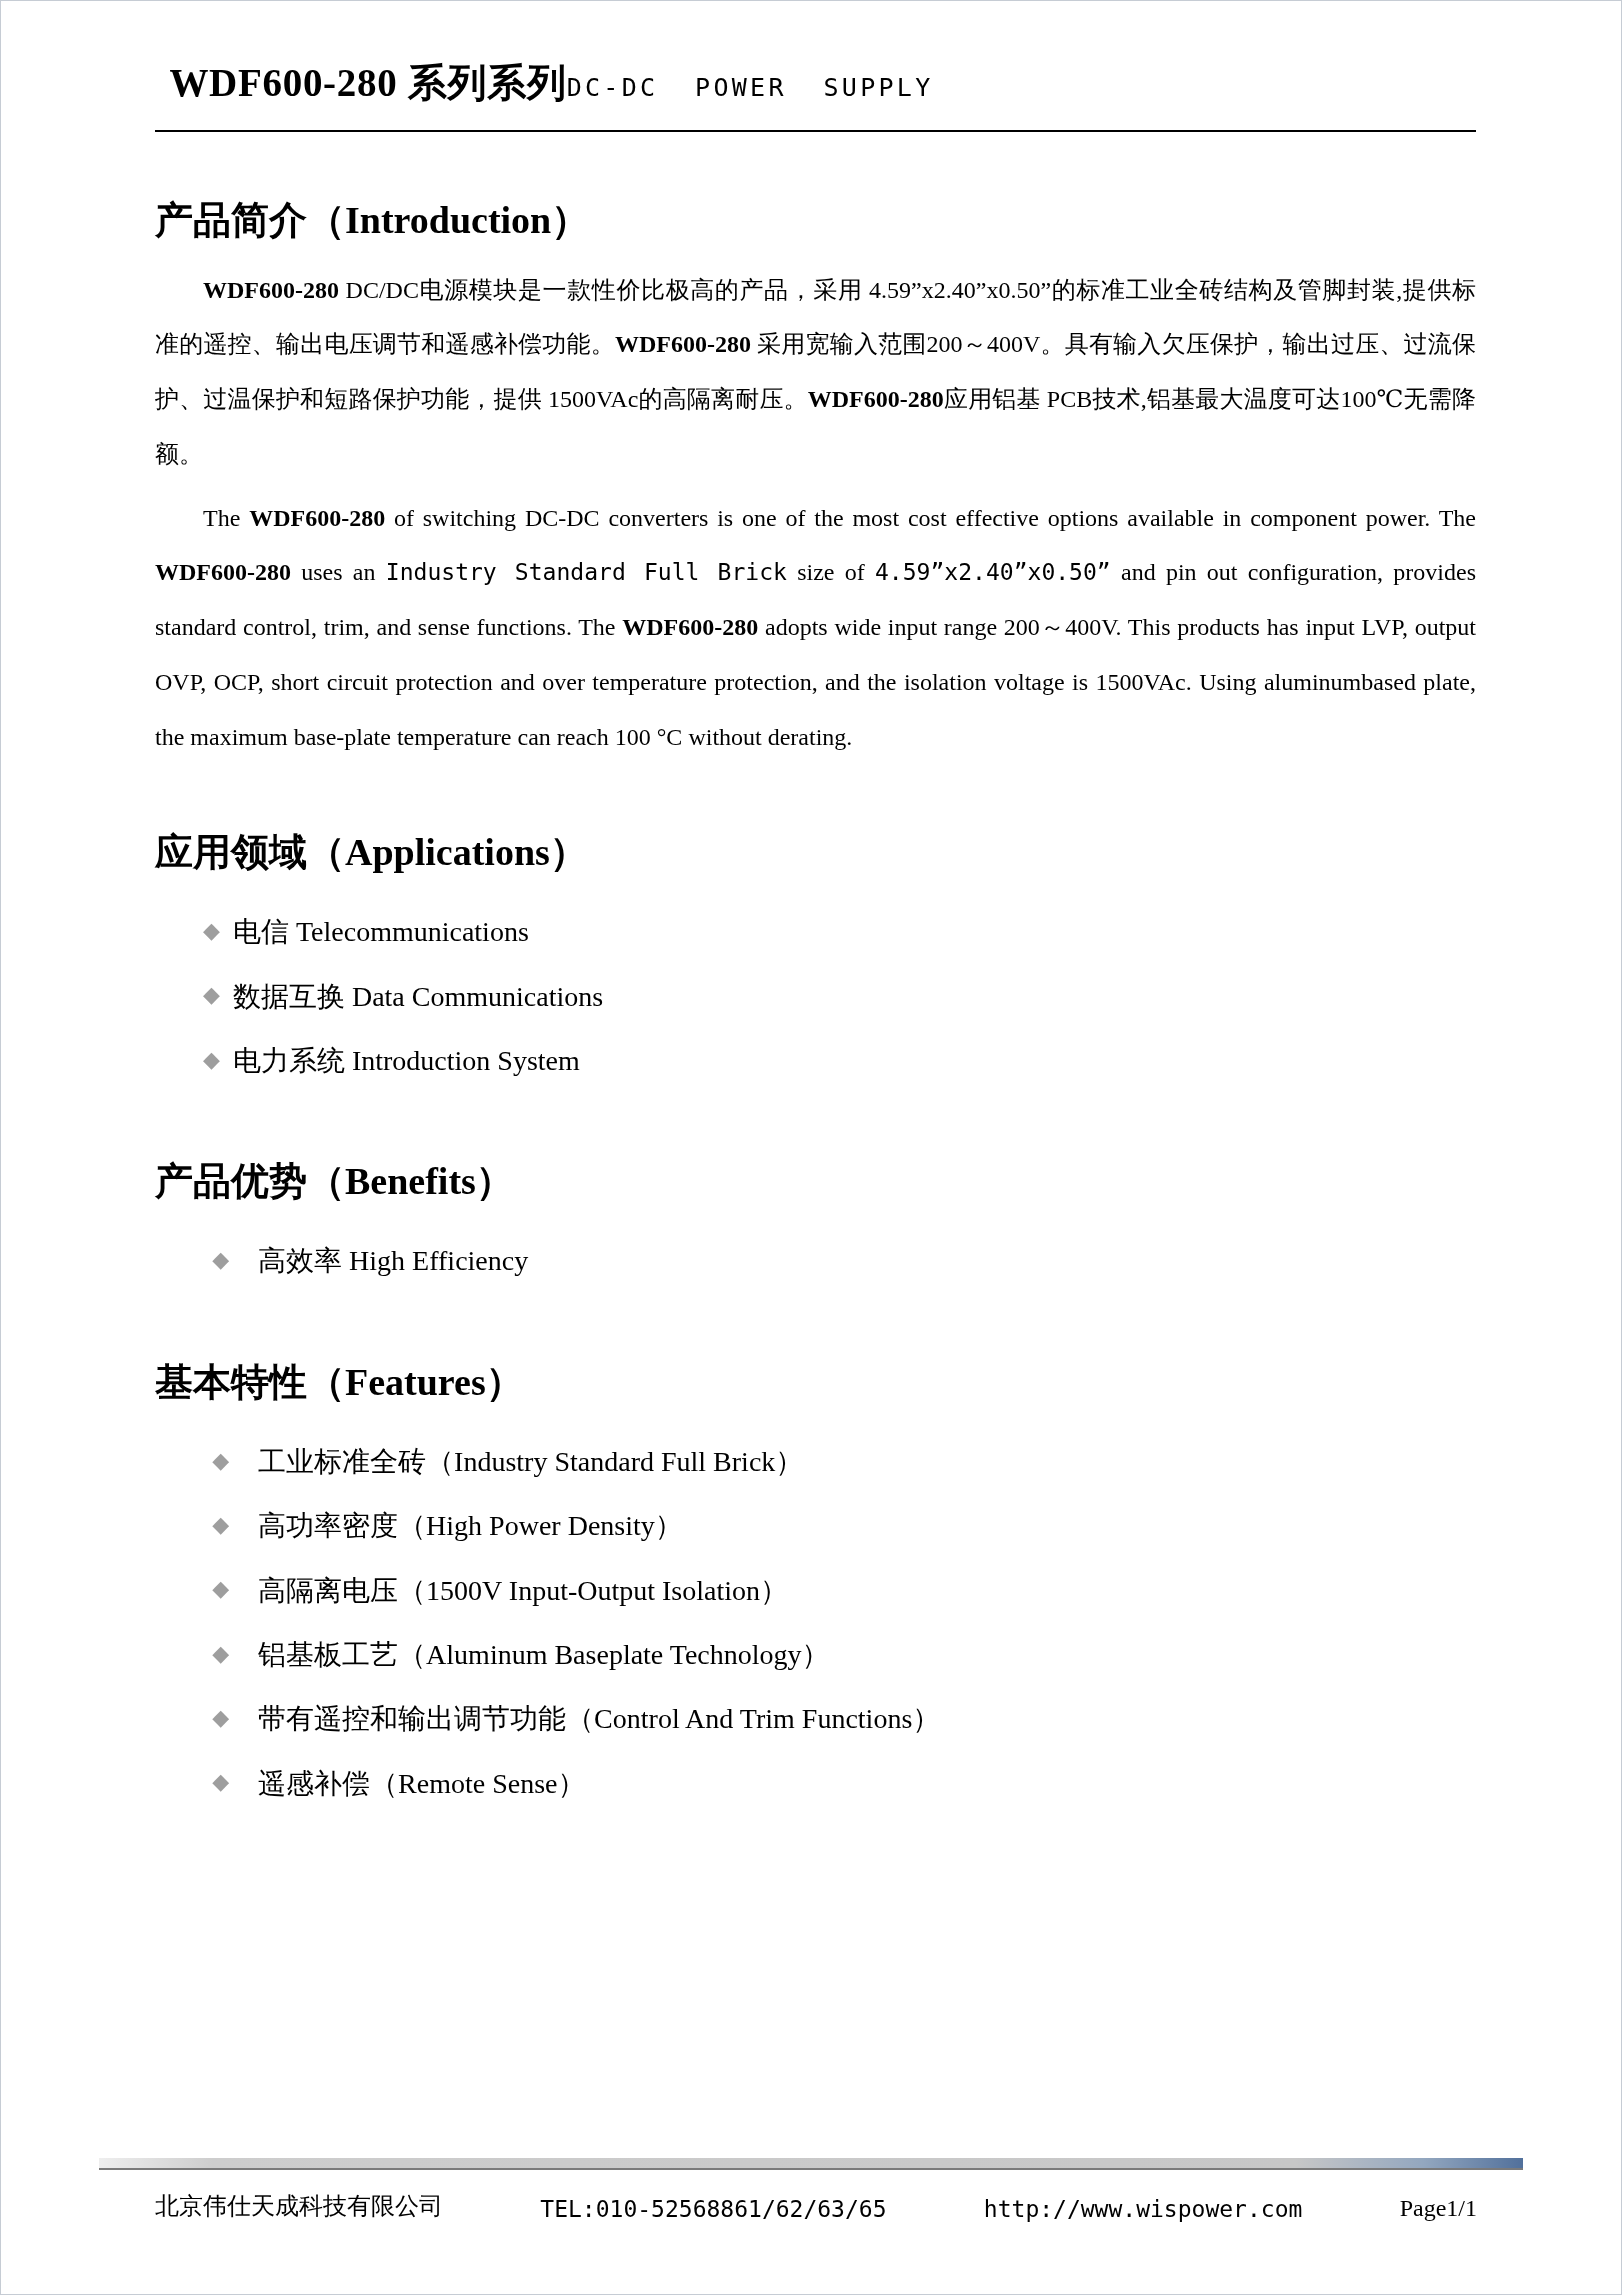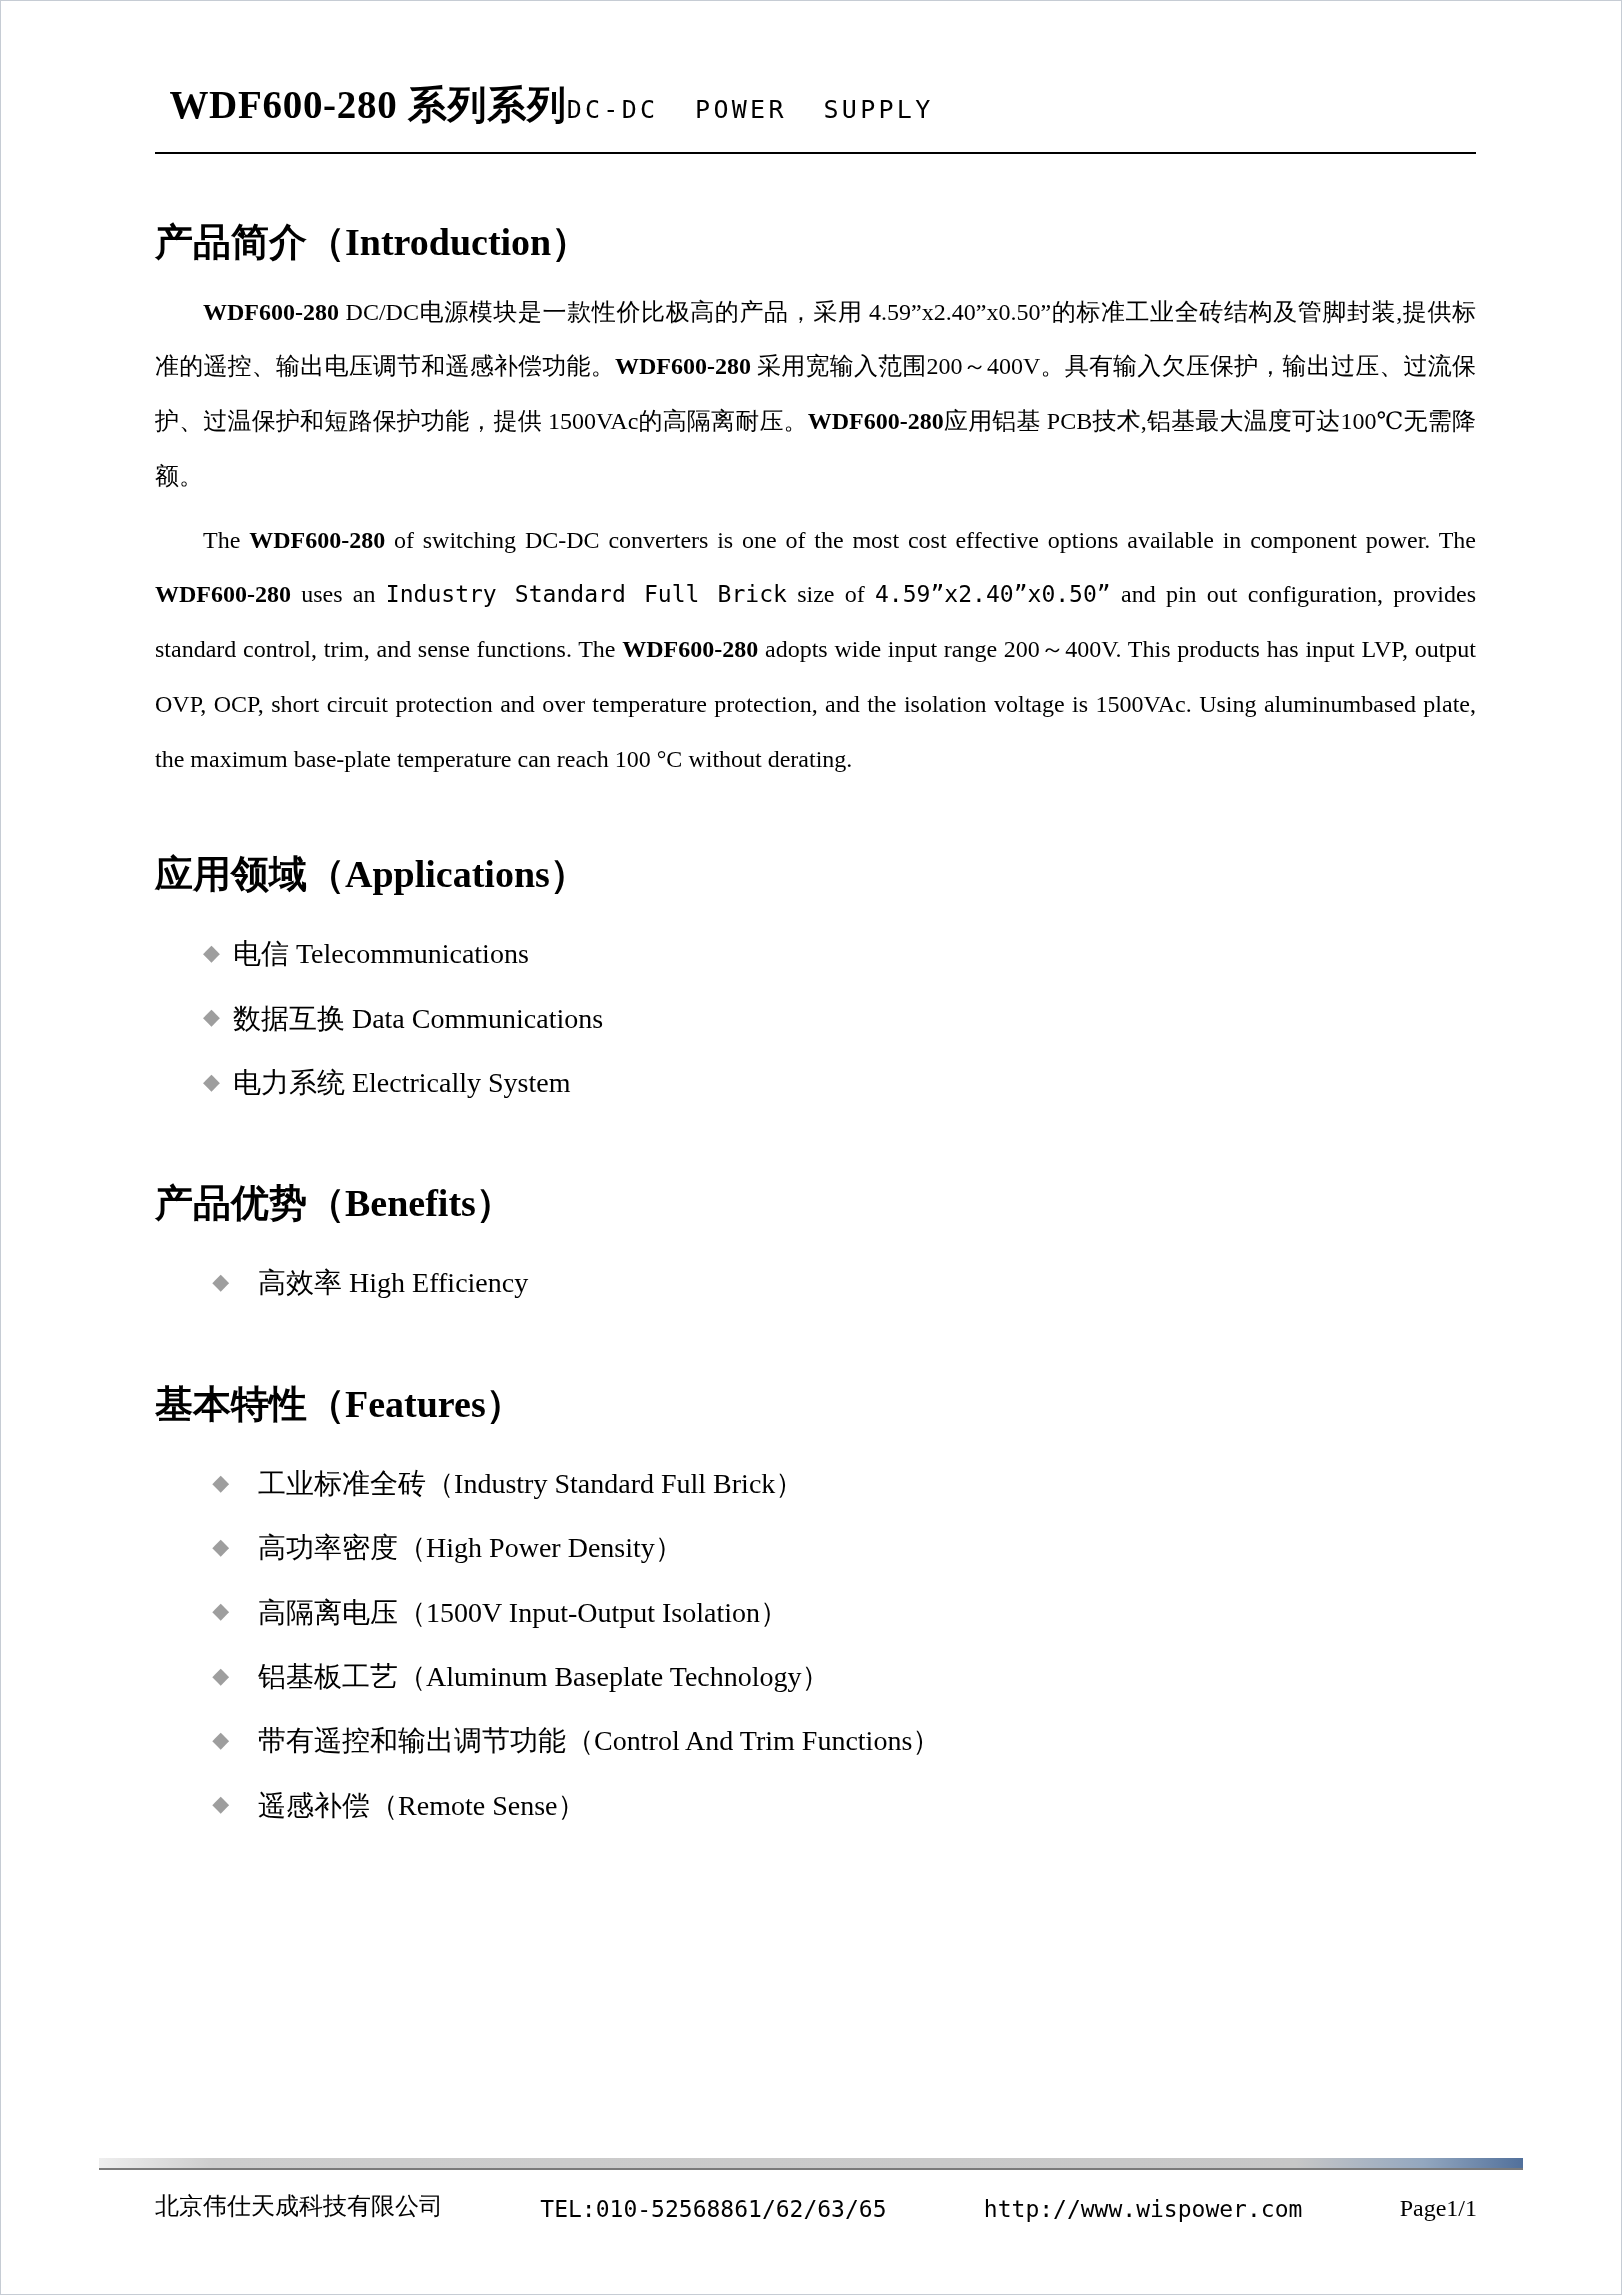--- a/index.html
+++ b/index.html
@@ -6,21 +6,21 @@
   .page{
     position:relative;
     width:1622px;height:2295px;
     box-sizing:border-box;
     background:#ffffff;
     border:1.3px solid #c6ccd4;
     overflow:hidden;
     color:#000;
     font-family:"Liberation Serif","DejaVu Serif",serif;
   }
-  .content{padding:77px 145px 0 154px;}
+  .content{padding:55px 145px 0 154px;}
 
   
   .header{display:flex;align-items:baseline;padding-left:14.4px;}
   .title-model{font-size:39px;font-weight:bold;letter-spacing:0.7px;}
   .title-en{
     font-size:25px;font-weight:400;
     font-family:"DejaVu Sans Mono","Liberation Mono",monospace;
     letter-spacing:3.3px;word-spacing:18.3px;
   }
   .header-rule{border:none;border-top:2.6px solid #000;margin:19.6px 0 0 0;height:0;}
@@ -73,21 +73,21 @@
     <div>
       <div class="section-heading">应用领域（Applications）</div>
       <div class="list">
         <div class="list-item">
           <span class="bullet">◆</span><span>电信  Telecommunications</span>
         </div>
         <div class="list-item">
           <span class="bullet">◆</span><span>数据互换 Data Communications</span>
         </div>
         <div class="list-item">
-          <span class="bullet">◆</span><span>电力系统  Electrically System</span>
+          <span class="bullet">◆</span><span>电力系统  Introduction System</span>
         </div>
       </div>
     </div>
 
     <div>
       <div class="section-heading">产品优势（Benefits）</div>
       <div class="list indent">
         <div class="list-item">
           <span class="bullet">◆</span><span>高效率  High Efficiency</span>
         </div>

